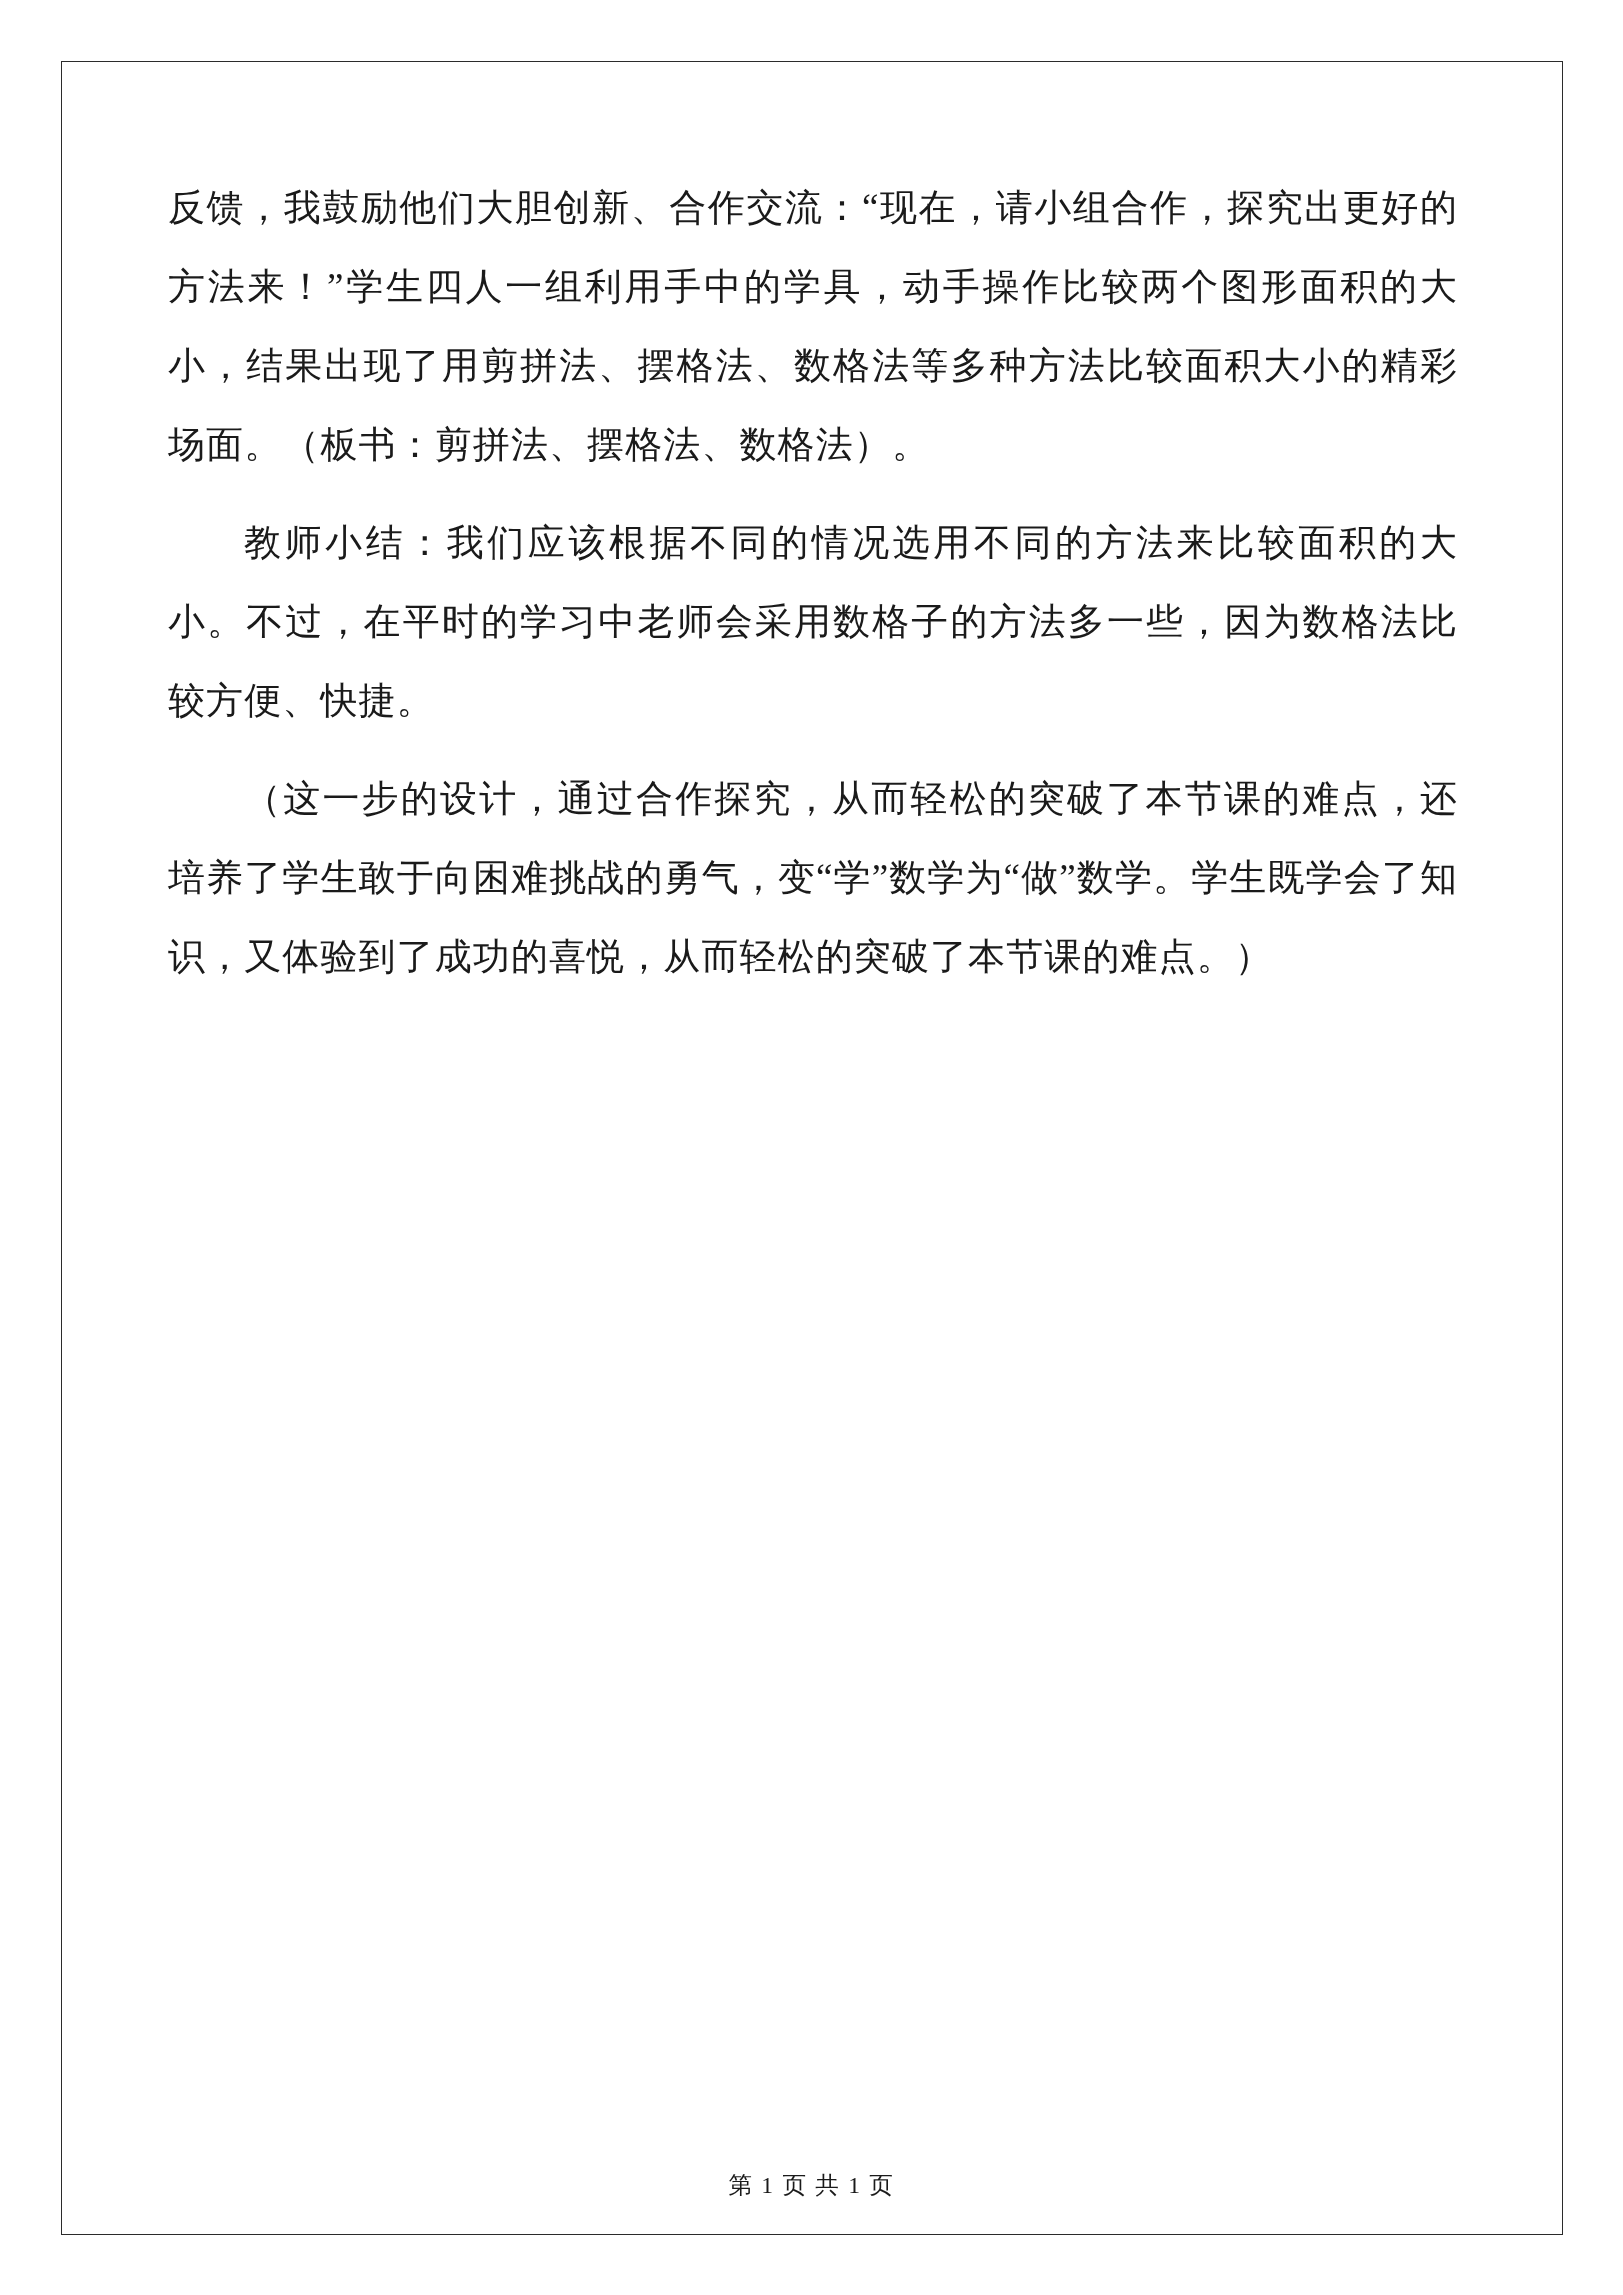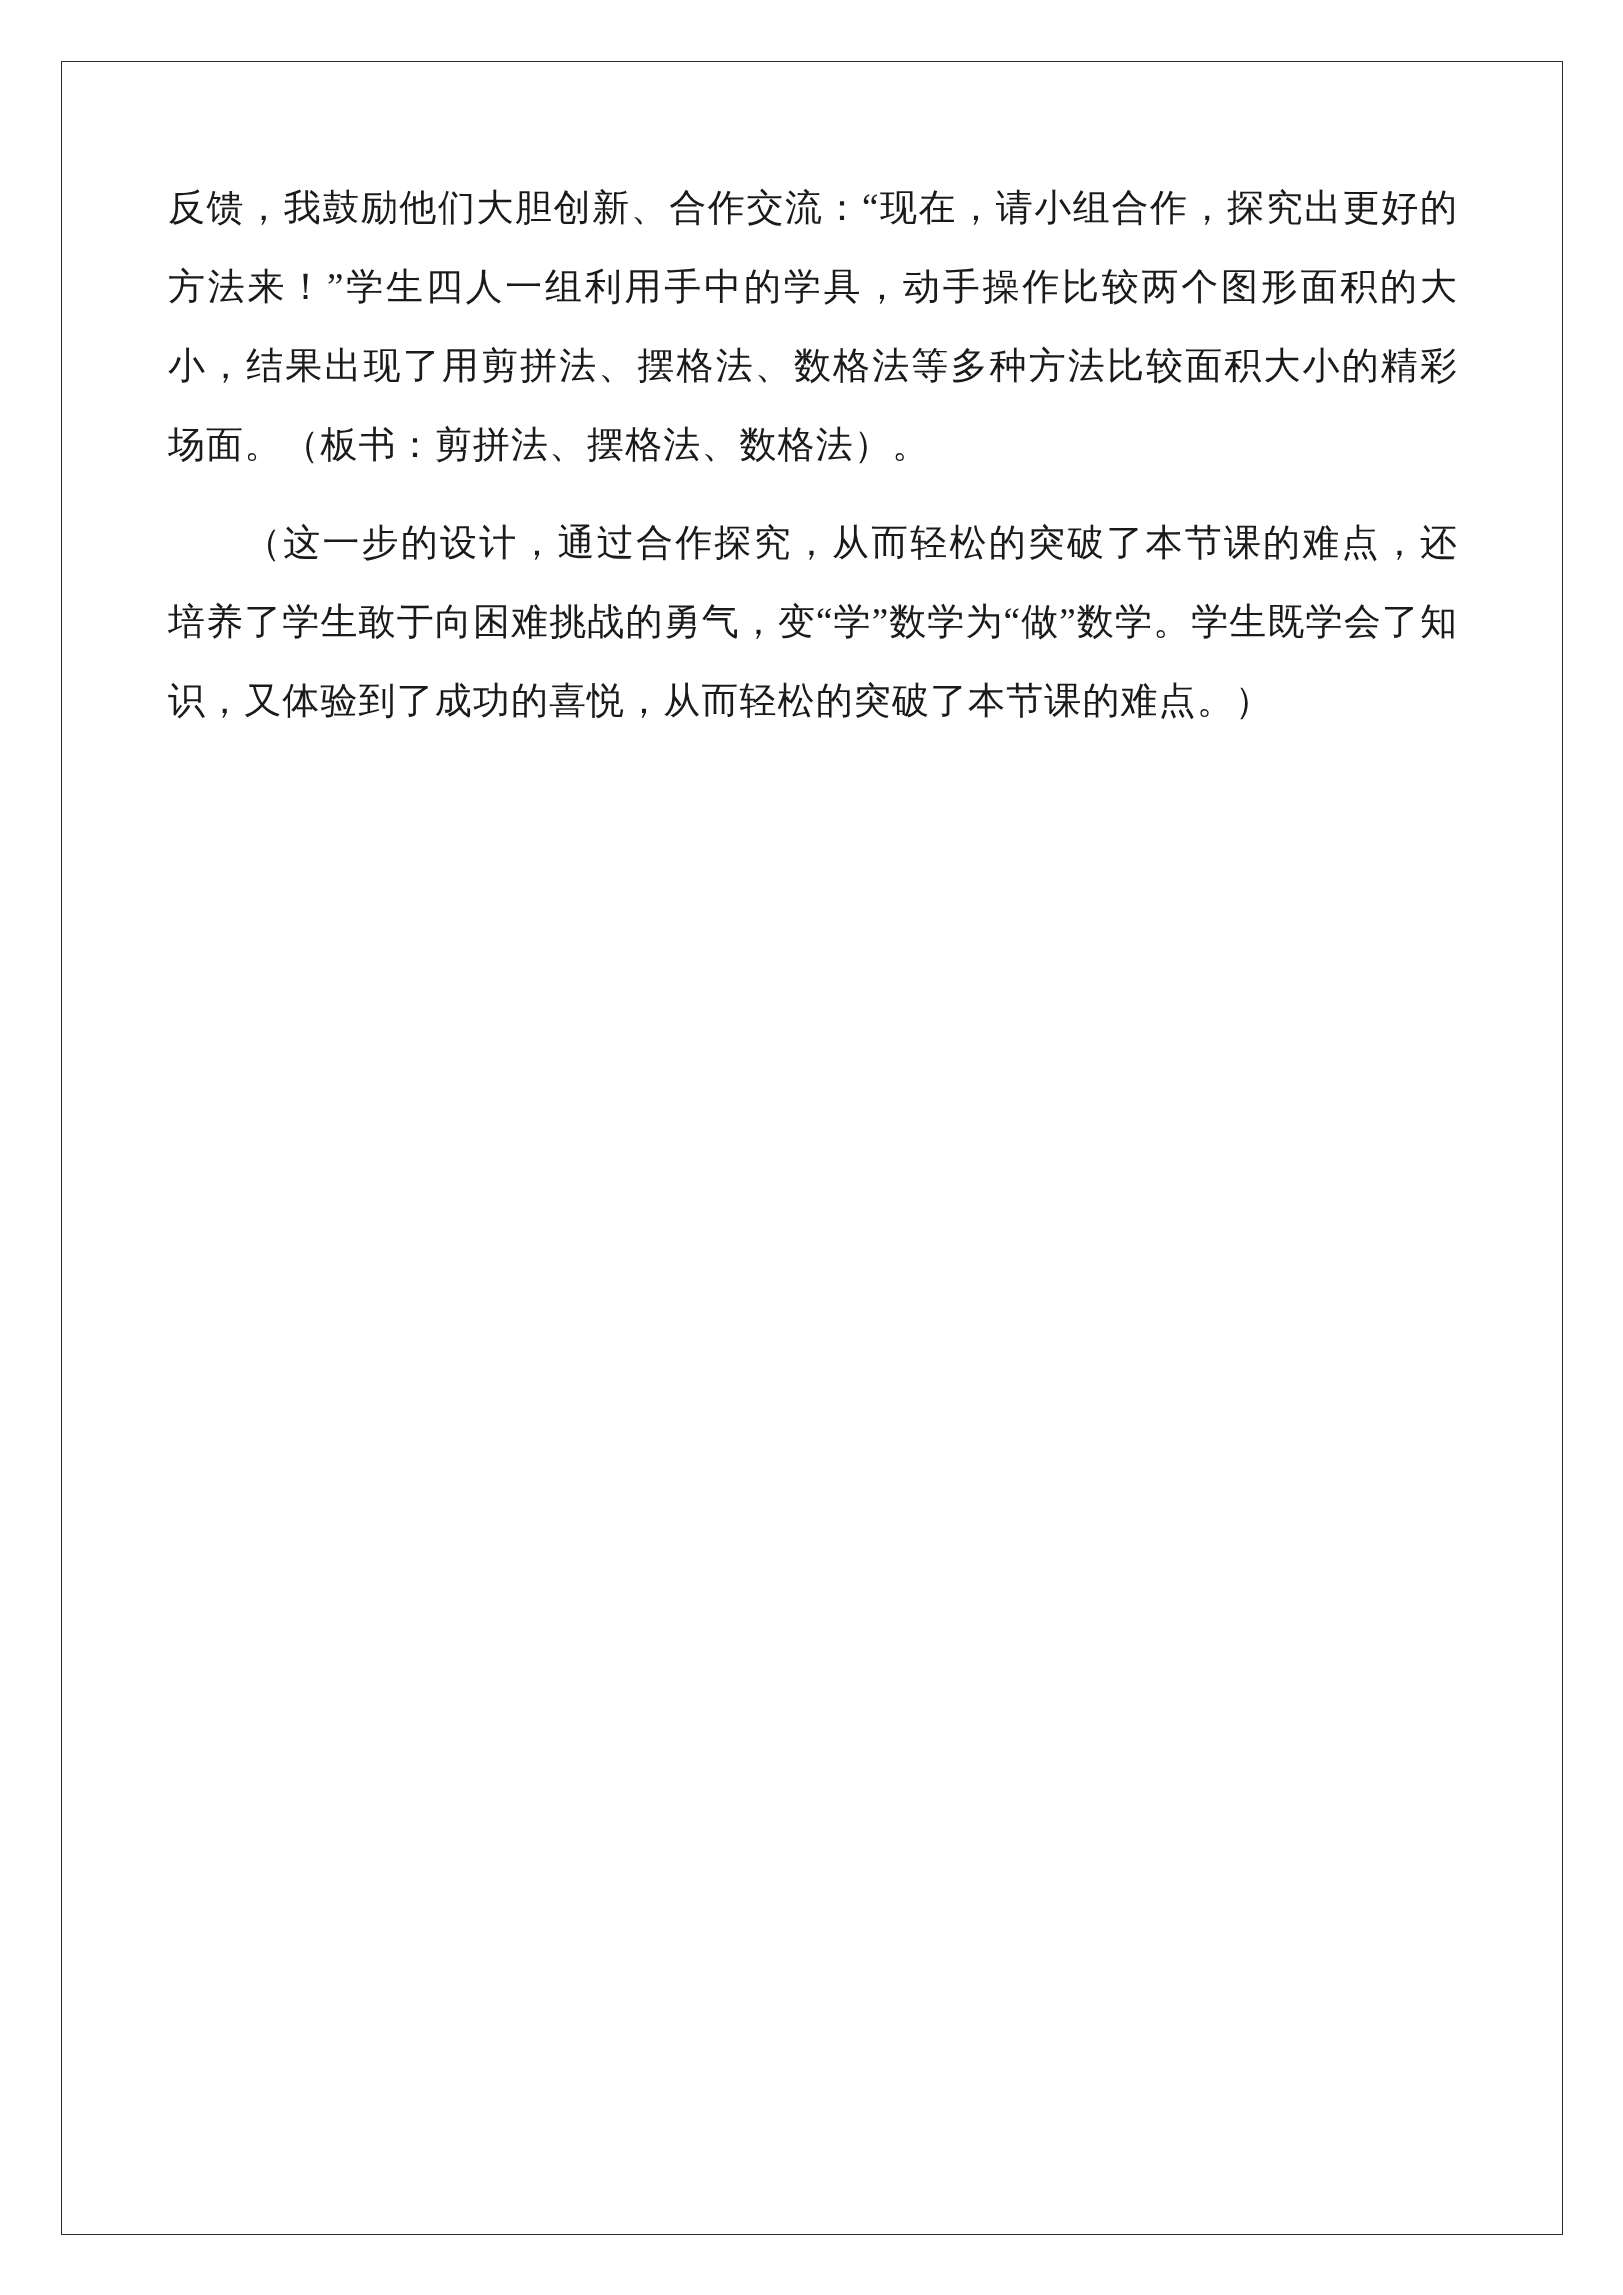--- a/index.html
+++ b/index.html
@@ -65,17 +65,19 @@
   }
 </style>
 </head>
 <body>
 
 <div class="page">
   <div class="page-frame"></div>
 
   <div class="content">
     <p class="para">反馈，我鼓励他们大胆创新、合作交流：“现在，请小组合作，探究出更好的方法来！”学生四人一组利用手中的学具，动手操作比较两个图形面积的大小，结果出现了用剪拼法、摆格法、数格法等多种方法比较面积大小的精彩场面。（板书：剪拼法、摆格法、数格法）。</p>
+    <p class="para indent gap">教师小结：我们应该根据不同的情况选用不同的方法来比较面积的大小。不过，在平时的学习中老师会采用数格子的方法多一些，因为数格法比较方便、快捷。</p>
     <p class="para indent gap">（这一步的设计，通过合作探究，从而轻松的突破了本节课的难点，还培养了学生敢于向困难挑战的勇气，变“学”数学为“做”数学。学生既学会了知识，又体验到了成功的喜悦，从而轻松的突破了本节课的难点。）</p>
   </div>
 
+  <div class="footer">第 1 页  共 1 页</div>
 </div>
 
 
 </body></html>

